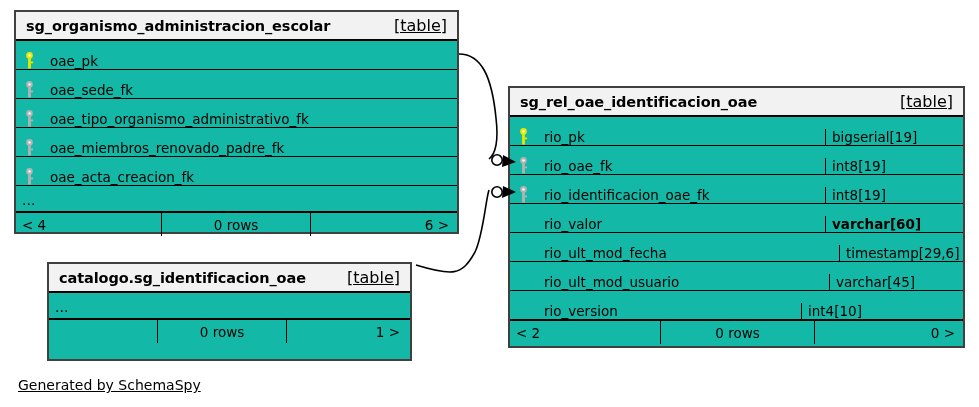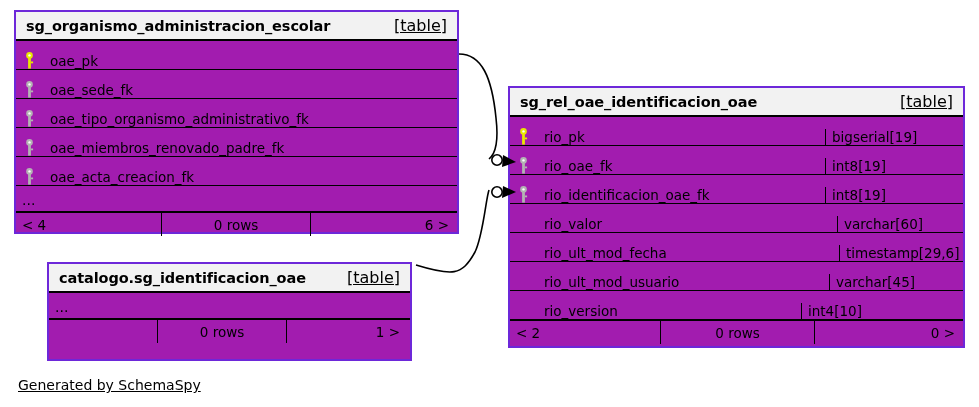--- a/index.html
+++ b/index.html
@@ -12,22 +12,22 @@
     height: 407px;
     position: relative;
     font-family: "DejaVu Sans", "Liberation Sans", sans-serif;
     color: #000000;
     overflow: hidden;
   }
 
   
   .table-box {
     position: absolute;
-    border: 2px solid #6d28d9;
-    background: #a21caf;
+    border: 2px solid #404040;
+    background: #14b8a6;
     box-sizing: border-box;
   }
   .tbl-header {
     display: flex;
     align-items: center;
     justify-content: space-between;
     background: #f2f2f2;
     border-bottom: 2px solid #000000;
     box-sizing: border-box;
     padding: 0 10px;
@@ -276,21 +276,21 @@
       <span class="col-name-text">rio_identificacion_oae_fk</span>
     </span>
     <span class="cell-type" style="width:138px;">int8[19]</span>
   </div>
 
   <div class="tbl-row">
     <span class="key-slot"></span>
     <span class="cell-name">
       <span class="col-name-text">rio_valor</span>
     </span>
-    <span class="cell-type" style="width:126px;">varchar[60]</span>
+    <span class="cell-type" style="width:138px;font-weight:bold;">varchar[60]</span>
   </div>
 
   <div class="tbl-row">
     <span class="key-slot"></span>
     <span class="cell-name">
       <span class="col-name-text">rio_ult_mod_fecha</span>
     </span>
     <span class="cell-type" style="width:124px;">timestamp[29,6]</span>
   </div>
 

